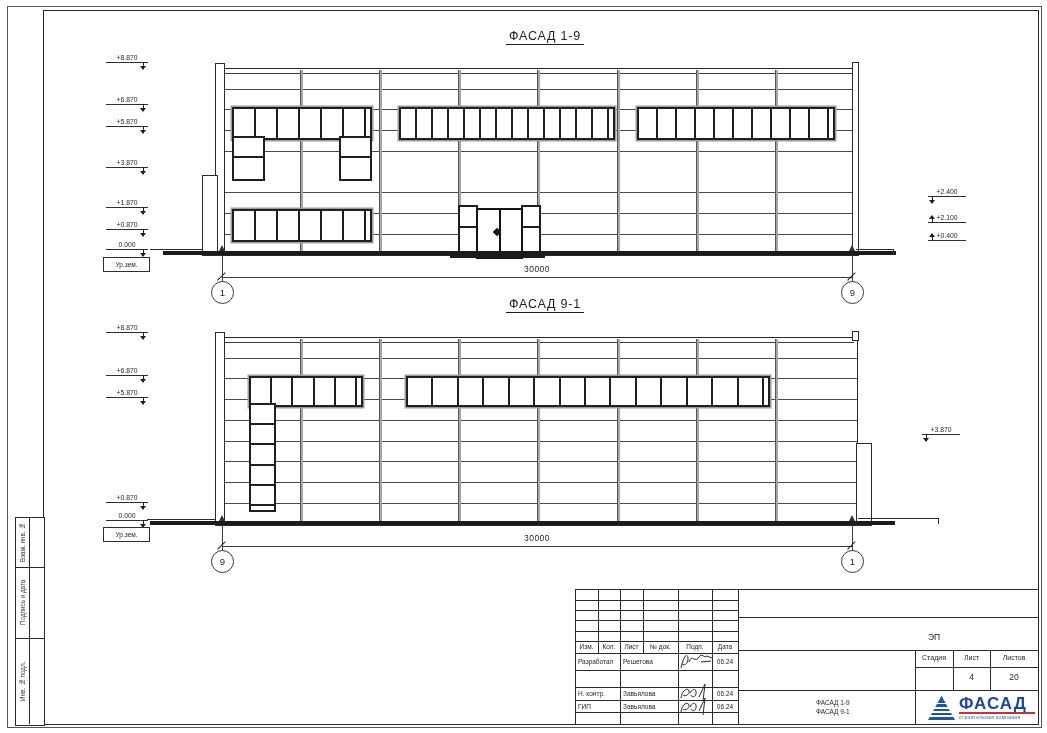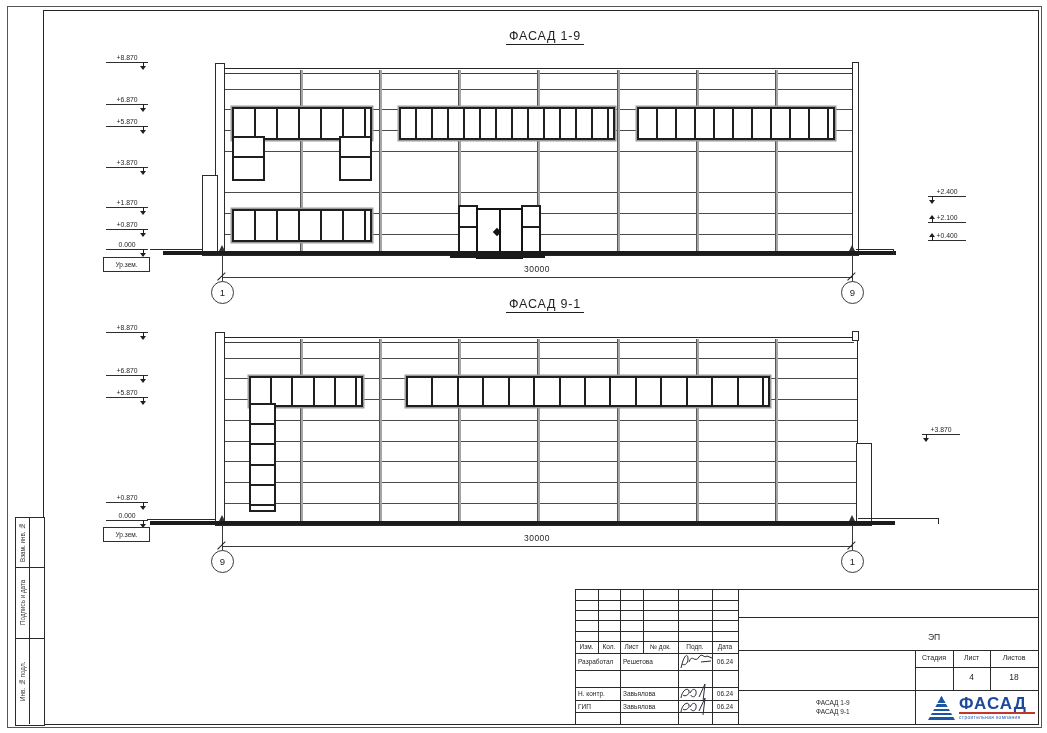--- a/index.html
+++ b/index.html
@@ -281,21 +281,21 @@
   <div class="vl" style="left:915px;top:650px;height:74px;"></div>
   <div class="vl" style="left:953px;top:650px;height:40px;"></div>
   <div class="vl" style="left:990px;top:650px;height:40px;"></div>
   <div class="hl" style="left:915px;top:667px;width:123px;"></div>
 
   <div class="sthdr" style="left:915px;top:654px;width:38px;">Стадия</div>
   <div class="sthdr" style="left:953px;top:654px;width:37px;">Лист</div>
   <div class="sthdr" style="left:990px;top:654px;width:48px;">Листов</div>
   <div class="stval" style="left:915px;top:632px;width:38px;">ЭП</div>
   <div class="stval" style="left:953px;top:672px;width:37px;">4</div>
-  <div class="stval" style="left:990px;top:672px;width:48px;">18</div>
+  <div class="stval" style="left:990px;top:672px;width:48px;">20</div>
 
   <div class="tbtxt" style="left:816px;top:698px;width:80px;line-height:9px;">
     <span>ФАСАД 1-9</span><br>
     <span>ФАСАД 9-1</span>
   </div>
 
   <div class="tri" style="left:928px;top:696px;"></div>
   <div class="brand" style="left:959px;top:694px;">ФАСАД</div>
   <div class="brandline" style="left:959px;top:712px;width:76px;"></div>
   <div class="tagline" style="left:959px;top:715px;">строительная компания</div>

